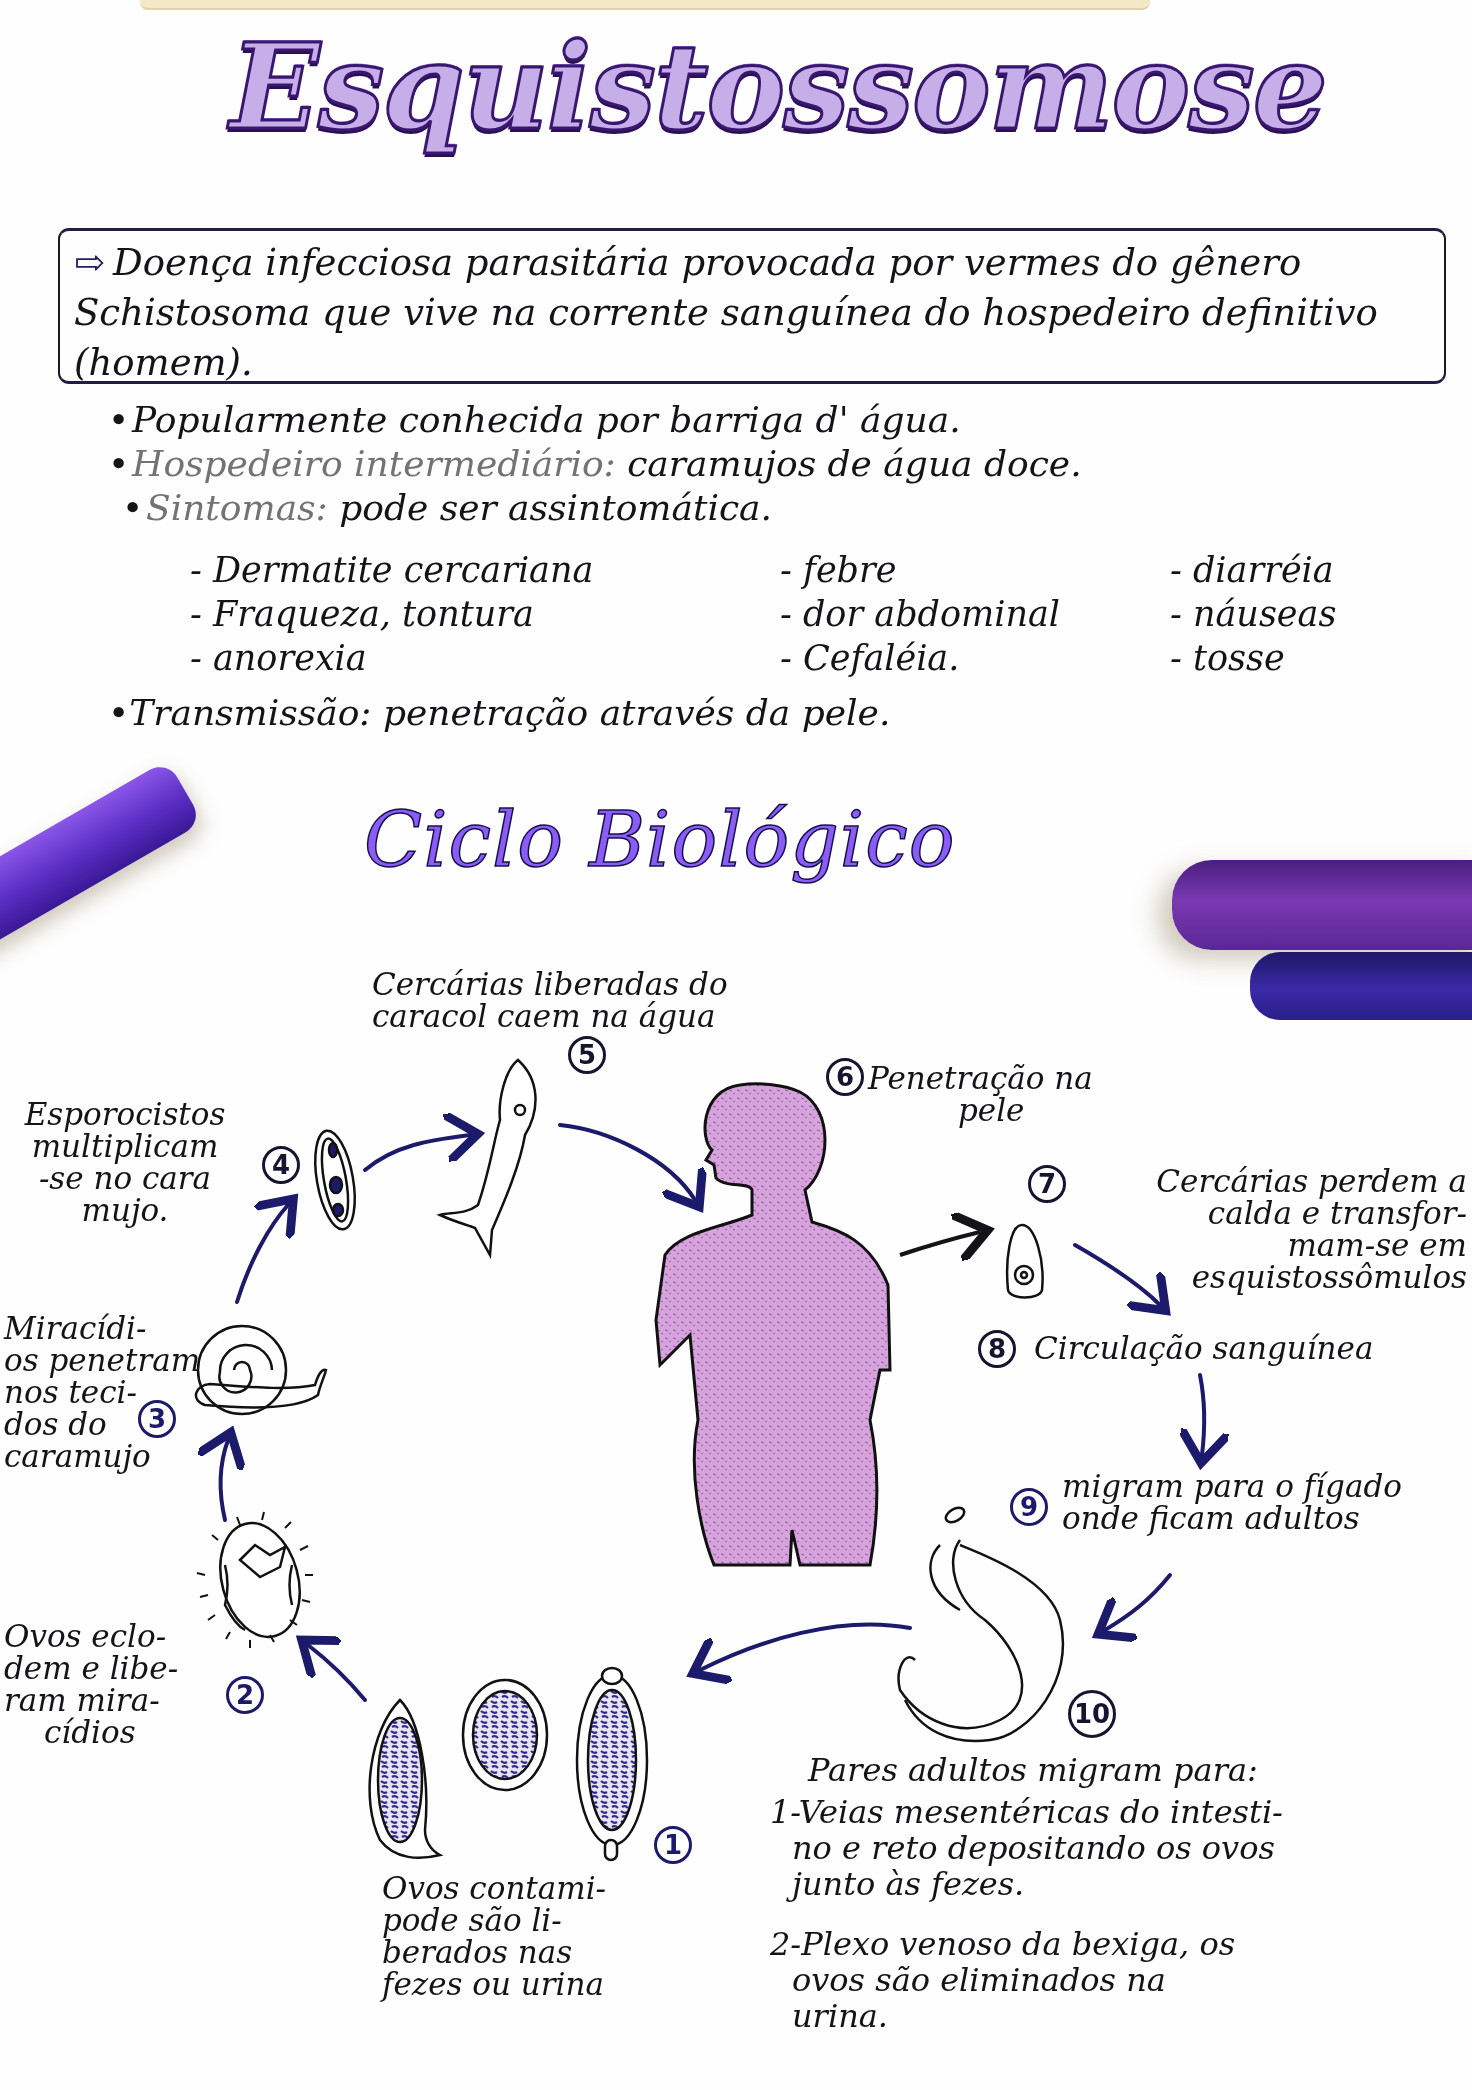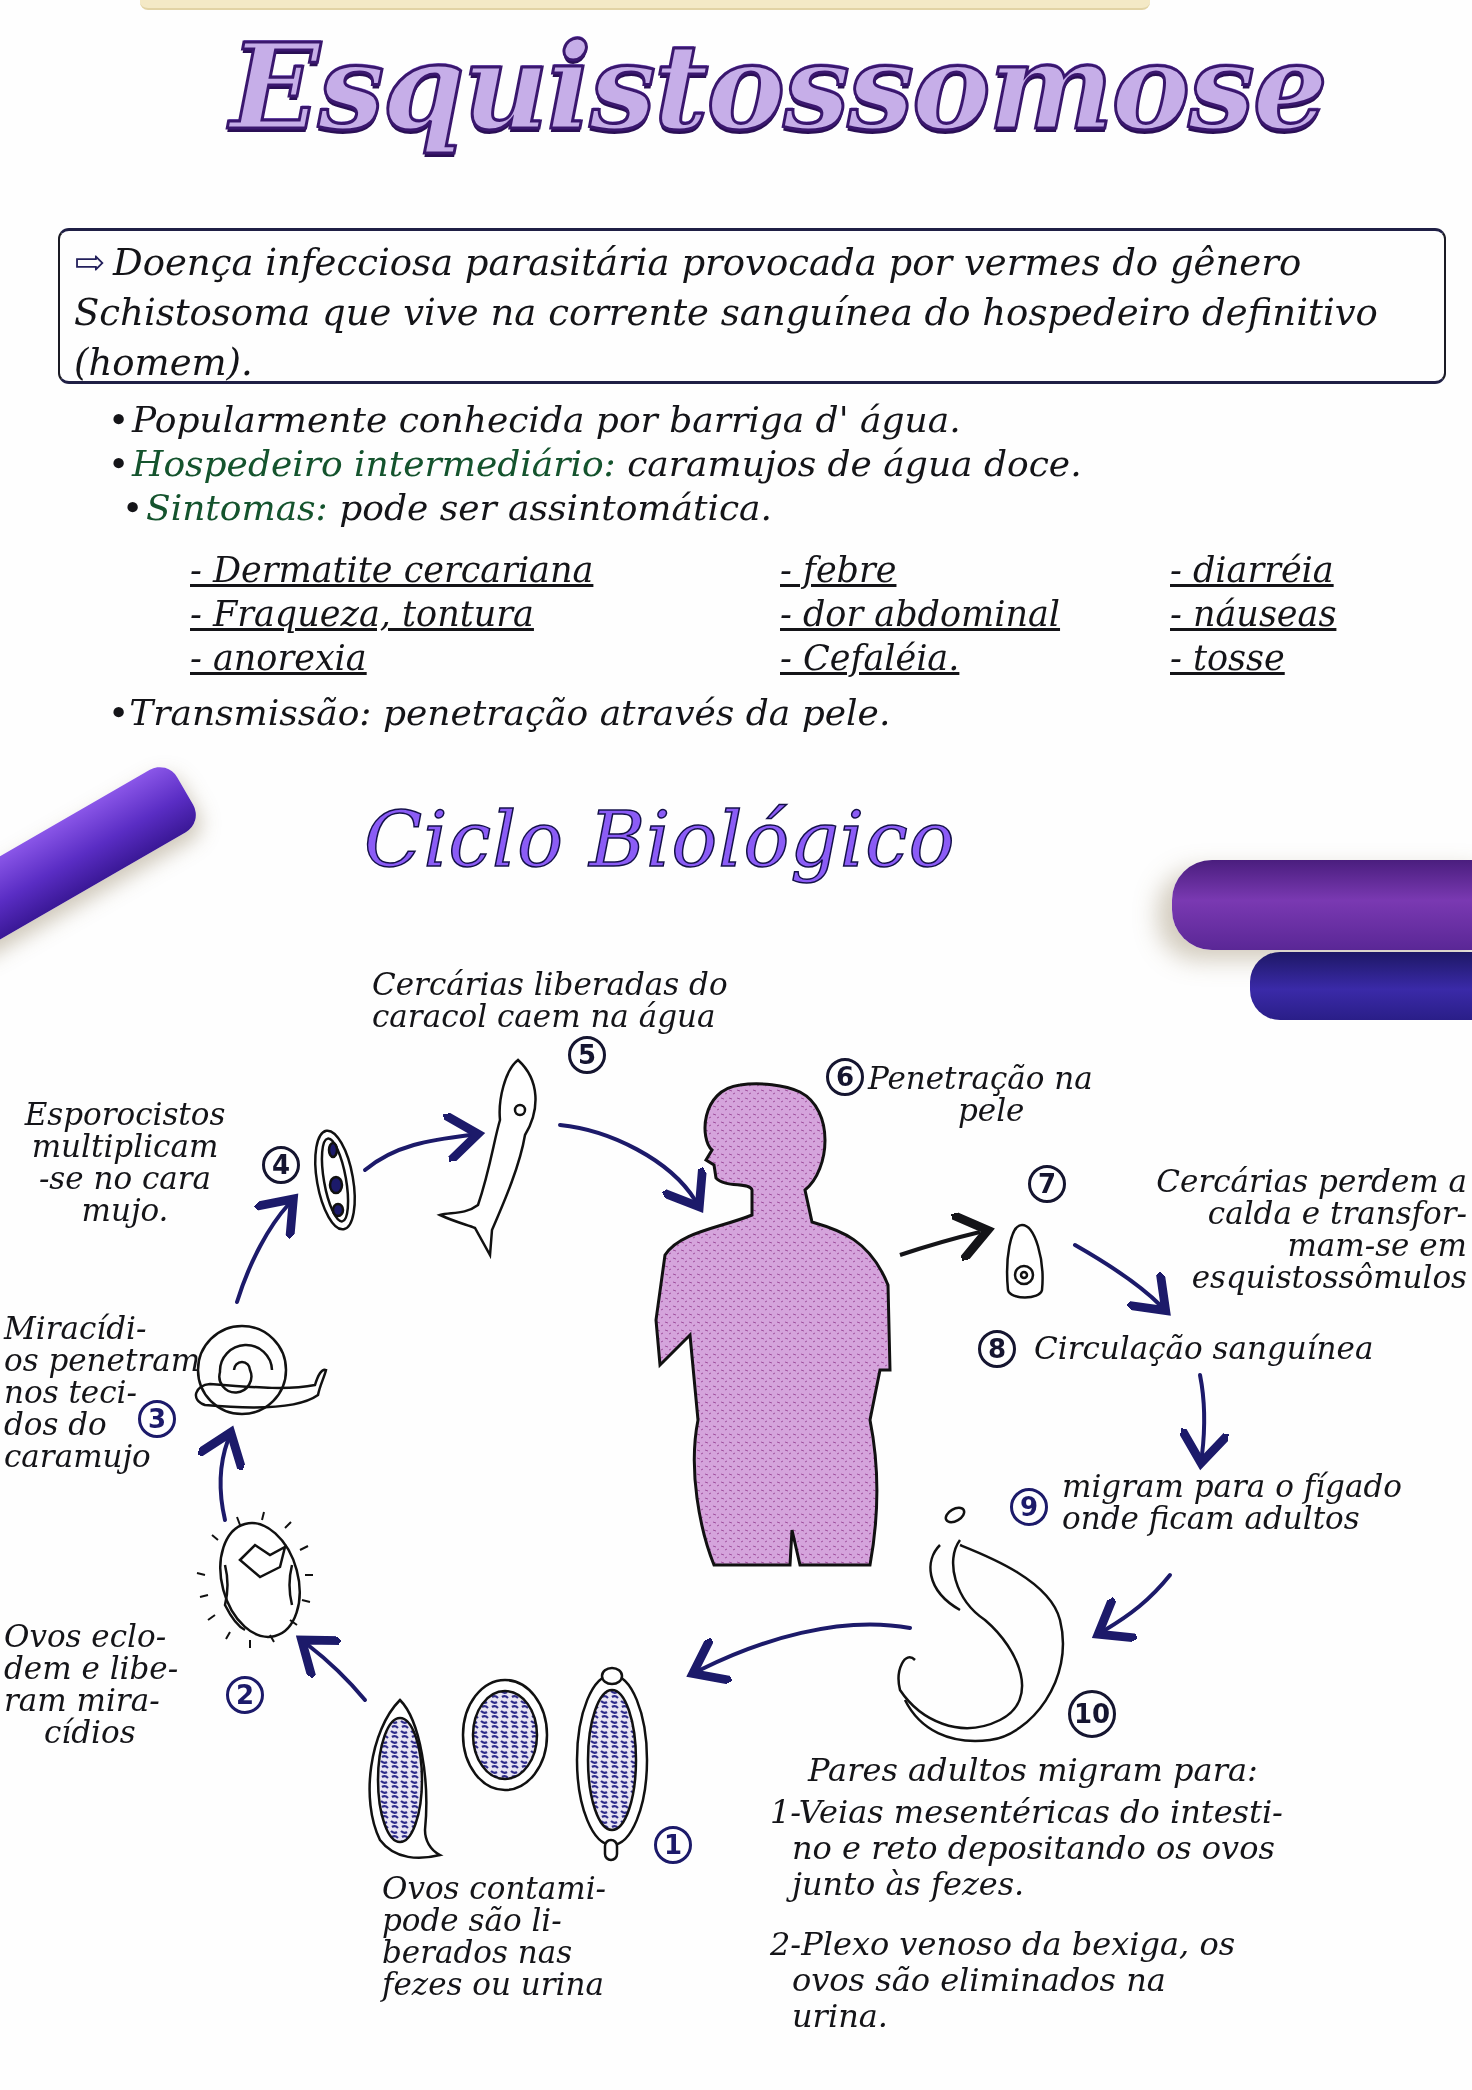--- a/index.html
+++ b/index.html
@@ -24,22 +24,22 @@
   .defbox {
     left:58px; top:228px; width:1388px; height:156px;
     border:2.5px solid #1a1a24; border-top:3.5px solid #1f1f45; border-bottom:3.5px solid #1f1f45;
     box-sizing:border-box;
   }
   .defbox p { margin:0; font-size:37px; line-height:50px; padding:6px 14px 0 14px; }
   .defbox .arrow { color:#23205c; font-style:normal; font-weight:bold; margin-right:8px; }
   .bullets { left:108px; top:398px; width:1300px; }
   .bullets .row { font-size:36px; line-height:44px; white-space:nowrap; }
   .bullets .dot { display:inline-block; width:24px; font-style:normal; }
-  .bullets .key { color:#14532d; }
-  .symptoms { left:190px; top:548px; width:1230px; display:grid; grid-template-columns: 590px 390px 250px; row-gap:0;text-decoration:underline; }
+  .bullets .key { color:#737373; }
+  .symptoms { left:190px; top:548px; width:1230px; display:grid; grid-template-columns: 590px 390px 250px; row-gap:0; }
   .symptoms span { font-size:35px; line-height:44px; white-space:nowrap; }
   .trans { left:108px; top:692px; font-size:36px; white-space:nowrap; }
   .cycle-title {
     left:364px; top:795px; font-size:76px; color:#8b5cf6; font-style:italic;
     -webkit-text-stroke:1.5px #14104a; letter-spacing:1px;
   }
   .pen-left { left:-40px; top:885px; width:260px; height:72px; background:linear-gradient(180deg,#8a56e8 0%, #5a2dc4 55%, #3a1896 100%);
     transform:rotate(-30deg); transform-origin:left center; border-radius:6px 20px 20px 6px; box-shadow: 0 10px 20px rgba(120,100,60,.35); }
   .pen-right1 { left:1172px; top:860px; width:320px; height:90px; background:linear-gradient(180deg,#4a1e7e 0%, #7a39b2 45%, #5a2796 100%);
     border-radius:40px 0 0 40px; box-shadow: -14px 10px 24px rgba(130,110,70,.35); }

